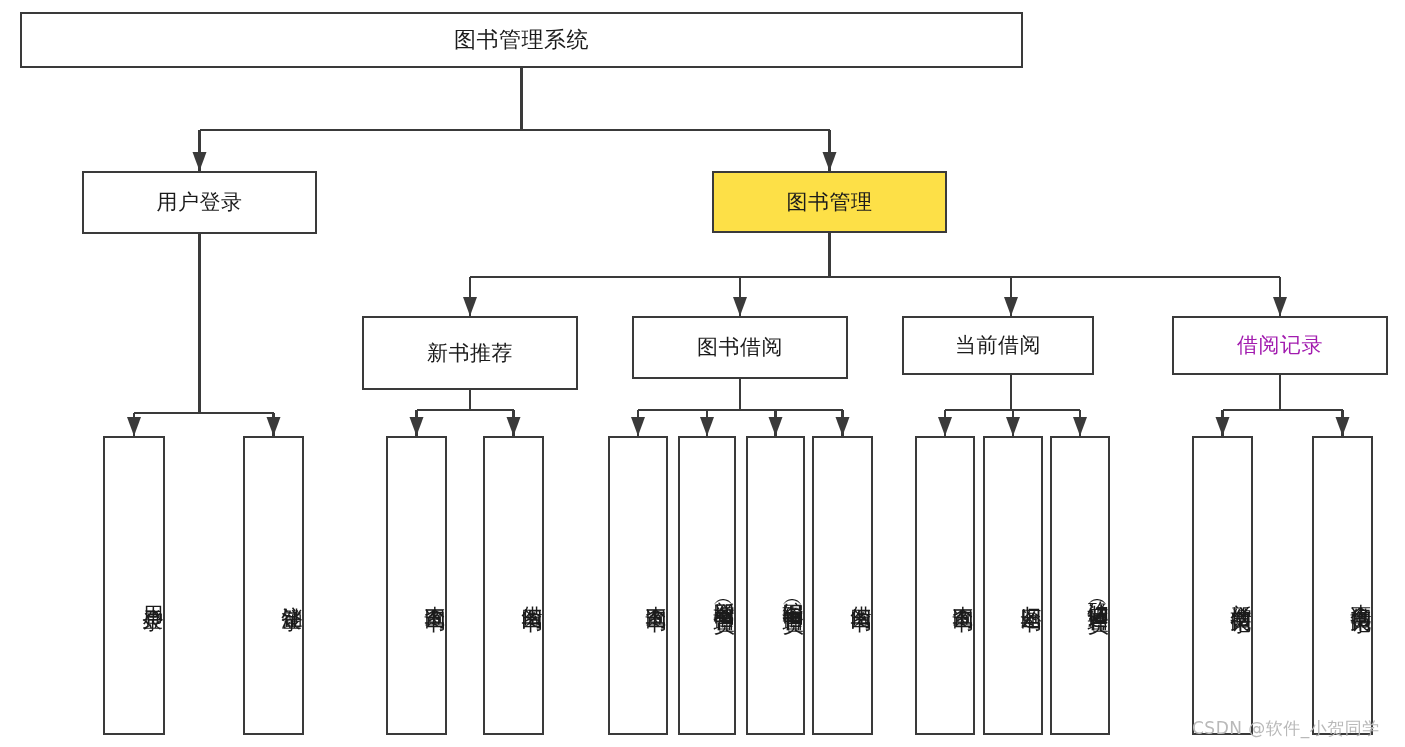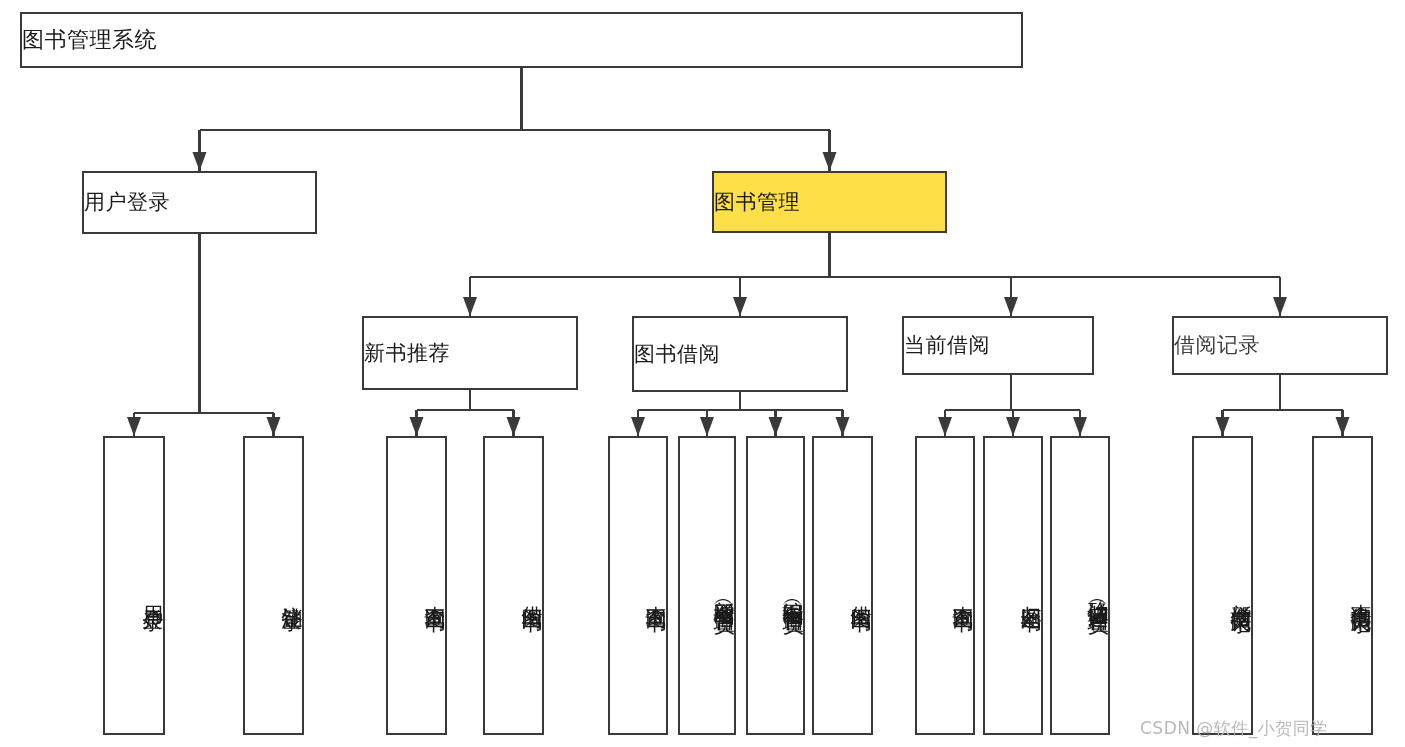--- a/index.html
+++ b/index.html
@@ -26,20 +26,21 @@
     height: 747px;
     pointer-events: none;
   }
   .node {
     position: absolute;
     box-sizing: border-box;
     background: #ffffff;
     border: 2.5px solid #3a3a3a;
     display: flex;
     align-items: center;
+    justify-content: center;
     color: #1b1b1b;
     line-height: 1.18;
     text-align: center;
     overflow: hidden;
   }
   .node.horiz {
     font-size: 21px;
     letter-spacing: 0.5px;
   }
   .node.vert {
@@ -133,27 +134,27 @@
       </div>
       <div class="node horiz" style="left: 82px; top: 171px; width: 235px; height: 63px; border-color: rgb(58, 58, 58); background: rgb(255, 255, 255); color: rgb(27, 27, 27);">
         <span>用户登录</span>
       </div>
       <div class="node horiz" style="left: 712px; top: 171px; width: 235px; height: 62px; border-color: rgb(58, 58, 58); background: #fde047; color: rgb(27, 27, 27);">
         <span>图书管理</span>
       </div>
       <div class="node horiz" style="left: 362px; top: 316px; width: 216px; height: 74px; border-color: rgb(58, 58, 58); background: rgb(255, 255, 255); color: rgb(27, 27, 27);">
         <span>新书推荐</span>
       </div>
-      <div class="node horiz" style="left: 632px; top: 316px; width: 216px; height: 76px; border-color: rgb(58, 58, 58); background: rgb(255, 255, 255); color: rgb(27, 27, 27);">
+      <div class="node horiz" style="left: 632px; top: 316px; width: 216px; height: 63px; border-color: rgb(58, 58, 58); background: rgb(255, 255, 255); color: rgb(27, 27, 27);">
         <span>图书借阅</span>
       </div>
       <div class="node horiz" style="left: 902px; top: 316px; width: 192px; height: 59px; border-color: rgb(58, 58, 58); background: rgb(255, 255, 255); color: rgb(27, 27, 27);">
         <span>当前借阅</span>
       </div>
-      <div class="node horiz" style="left: 1172px; top: 316px; width: 216px; height: 59px; border-color: rgb(58, 58, 58); background: rgb(255, 255, 255); color: #404040;">
+      <div class="node horiz" style="left: 1172px; top: 316px; width: 216px; height: 59px; border-color: rgb(58, 58, 58); background: rgb(255, 255, 255); color: #a21caf;">
         <span>借阅记录</span>
       </div>
       <div class="node vert" style="left: 103px; top: 436px; width: 62px; height: 299px; border-color: rgb(58, 58, 58); background: rgb(255, 255, 255); color: rgb(27, 27, 27);">
         <span class="vlabel">用户登录</span>
       </div>
       <div class="node vert" style="left: 243px; top: 436px; width: 61px; height: 299px; border-color: rgb(58, 58, 58); background: rgb(255, 255, 255); color: rgb(27, 27, 27);">
         <span class="vlabel">注销登录</span>
       </div>
       <div class="node vert" style="left: 386px; top: 436px; width: 61px; height: 299px; border-color: rgb(58, 58, 58); background: rgb(255, 255, 255); color: rgb(27, 27, 27);">
         <span class="vlabel">查询图书</span>
@@ -182,14 +183,14 @@
       <div class="node vert" style="left: 1050px; top: 436px; width: 60px; height: 299px; border-color: rgb(58, 58, 58); background: rgb(255, 255, 255); color: rgb(27, 27, 27);">
         <span class="vlabel">确认归还（管理员）</span>
       </div>
       <div class="node vert" style="left: 1192px; top: 436px; width: 61px; height: 299px; border-color: rgb(58, 58, 58); background: rgb(255, 255, 255); color: rgb(27, 27, 27);">
         <span class="vlabel">新增借阅记录</span>
       </div>
       <div class="node vert" style="left: 1312px; top: 436px; width: 61px; height: 299px; border-color: rgb(58, 58, 58); background: rgb(255, 255, 255); color: rgb(27, 27, 27);">
         <span class="vlabel">查询借阅记录</span>
       </div>
     </div>
-  <div class="watermark" style="left: 1140px; top: 717px; color: rgb(185, 185, 185);">CSDN @软件_小贺同学</div>
+  <div class="watermark" style="left: 1192px; top: 717px; color: rgb(185, 185, 185);">CSDN @软件_小贺同学</div>
 </div>
 
 </body></html>

